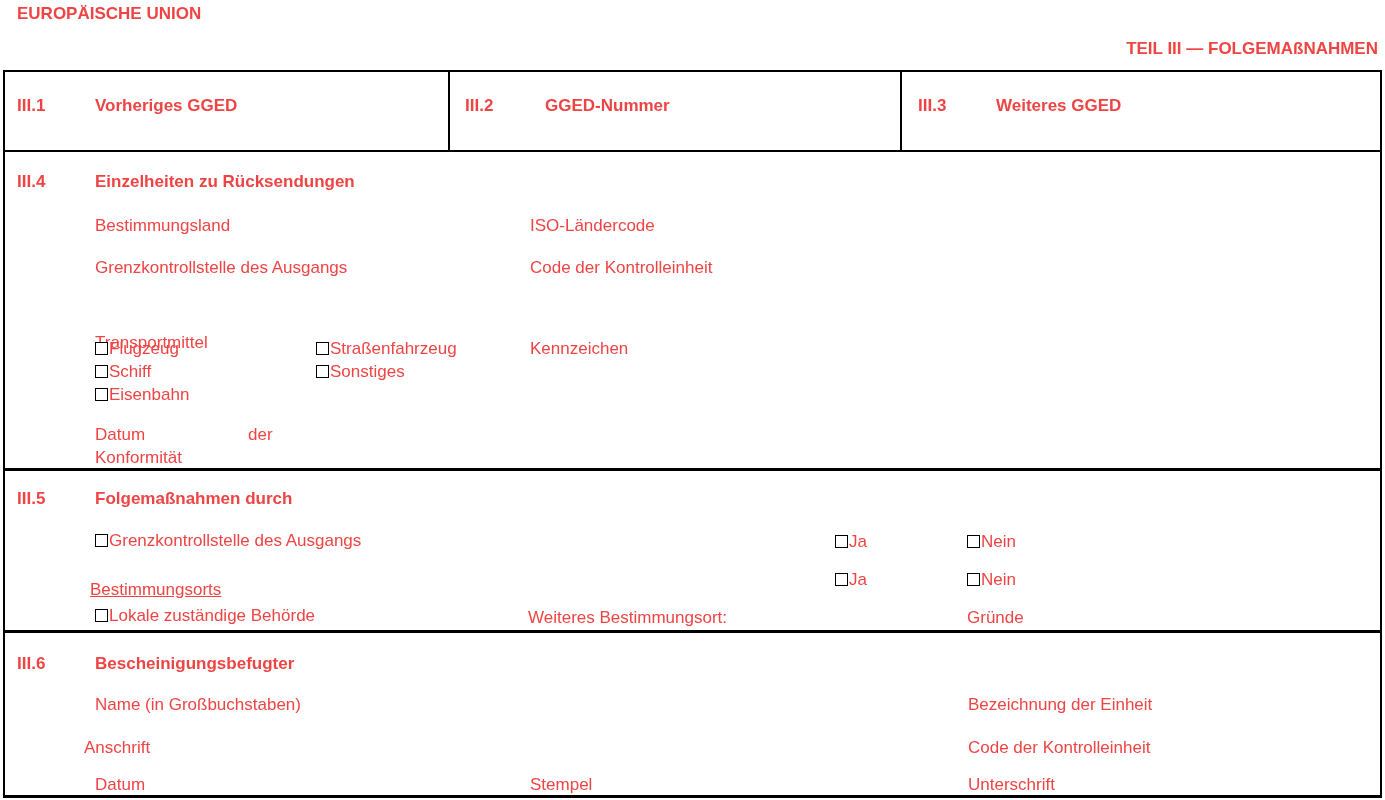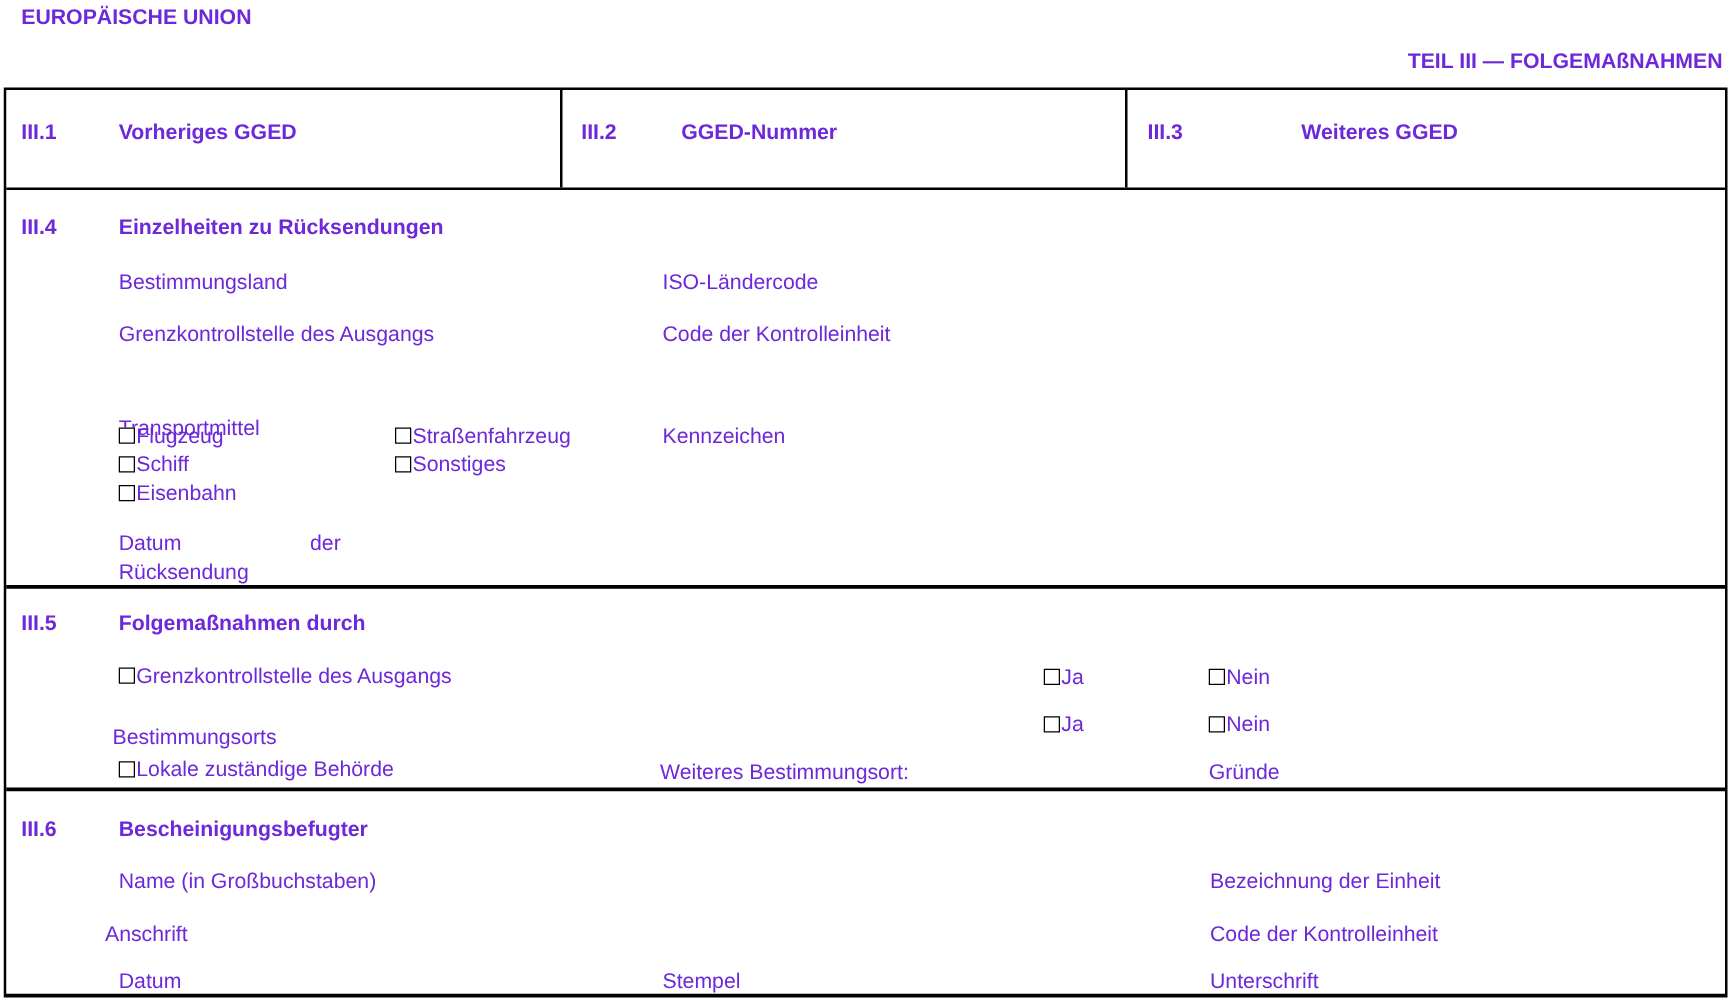--- a/index.html
+++ b/index.html
@@ -1,19 +1,19 @@
 <!DOCTYPE html>
 <html lang="de"><head>
 <meta charset="utf-8">
 <style>
   html,body{margin:0;padding:0;background:#fff;}
   .page{
     position:relative;width:1385px;height:800px;background:#ffffff;
     font-family:"Liberation Sans","DejaVu Sans",sans-serif;
-    font-size:17px;color:#6d28d9;overflow:hidden;
+    font-size:17px;color:#ef4444;overflow:hidden;
   }
   .t{position:absolute;white-space:nowrap;line-height:20px;}
   .b{font-weight:bold;}
   .right{text-align:right;}
   
   .formtable{
     position:absolute;left:3px;top:70px;width:1375px;height:723px;
     border:2px solid #000;border-bottom-width:3px;
   }
   .vline{position:absolute;top:0;width:2px;height:78px;background:#000;}
@@ -38,21 +38,21 @@
     <div class="vline" style="left:895px;"></div>
     <div class="hline" style="top:78px;height:2px;"></div>
 
     <div class="t b" style="left:12px;top:24px;">III.1</div>
     <div class="t b" style="left:90px;top:24px;">Vorheriges GGED</div>
 
     <div class="t b" style="left:460px;top:24px;">III.2</div>
     <div class="t b" style="left:540px;top:24px;">GGED-Nummer</div>
 
     <div class="t b" style="left:913px;top:24px;">III.3</div>
-    <div class="t b" style="left:991px;top:24px;margin-left:45px;">Weiteres GGED</div>
+    <div class="t b" style="left:991px;top:24px;">Weiteres GGED</div>
 
     <div class="t b" style="left:12px;top:100px;">III.4</div>
     <div class="t b" style="left:90px;top:100px;">Einzelheiten zu Rücksendungen</div>
 
     <div class="t" style="left:90px;top:144px;">Bestimmungsland</div>
     <div class="t" style="left:525px;top:144px;">ISO-Ländercode</div>
 
     <div class="t" style="left:90px;top:186px;">Grenzkontrollstelle des Ausgangs</div>
     <div class="t" style="left:525px;top:186px;">Code der Kontrolleinheit</div>
 
@@ -62,29 +62,29 @@
     <div class="t" style="left:311px;top:267px;"><span class="cb"></span><span>Straßenfahrzeug</span></div>
     <div class="t" style="left:525px;top:267px;">Kennzeichen</div>
 
     <div class="t" style="left:90px;top:290px;"><span class="cb"></span><span>Schiff</span></div>
     <div class="t" style="left:311px;top:290px;"><span class="cb"></span><span>Sonstiges</span></div>
 
     <div class="t" style="left:90px;top:313px;"><span class="cb"></span><span>Eisenbahn</span></div>
 
     <div class="t" style="left:90px;top:353px;">Datum</div>
     <div class="t" style="left:243px;top:353px;">der</div>
-    <div class="t" style="left:90px;top:376px;">Rücksendung</div>
+    <div class="t" style="left:90px;top:376px;">Konformität</div>
 
     <div class="hline" style="top:396px;height:3px;"></div>
 
     <div class="t b" style="left:12px;top:417px;">III.5</div>
     <div class="t b" style="left:90px;top:417px;">Folgemaßnahmen durch</div>
 
     <div class="t" style="left:90px;top:459px;"><span class="cb"></span><span>Grenzkontrollstelle des Ausgangs</span></div>
-    <div class="t" style="left:85px;top:508px;">Bestimmungsorts</div>
+    <div class="t" style="left:85px;top:508px;text-decoration:underline;">Bestimmungsorts</div>
     <div class="t" style="left:90px;top:534px;"><span class="cb"></span><span>Lokale zuständige Behörde</span></div>
 
     <div class="t" style="left:830px;top:460px;"><span class="cb"></span><span>Ja</span></div>
     <div class="t" style="left:962px;top:460px;"><span class="cb"></span><span>Nein</span></div>
 
     <div class="t" style="left:830px;top:498px;"><span class="cb"></span><span>Ja</span></div>
     <div class="t" style="left:962px;top:498px;"><span class="cb"></span><span>Nein</span></div>
 
     <div class="t" style="left:523px;top:536px;">Weiteres Bestimmungsort:</div>
     <div class="t" style="left:962px;top:536px;">Gründe</div>

